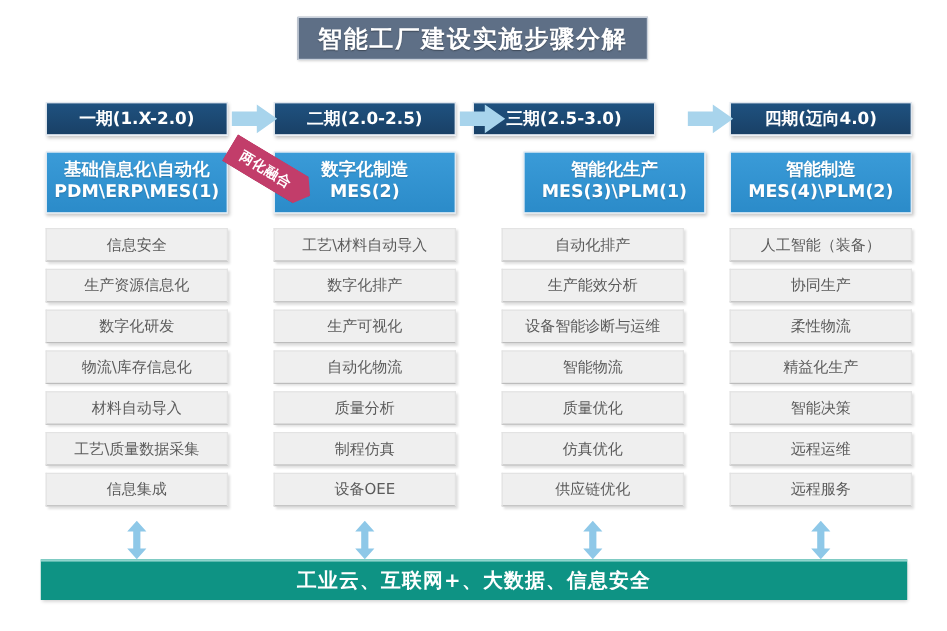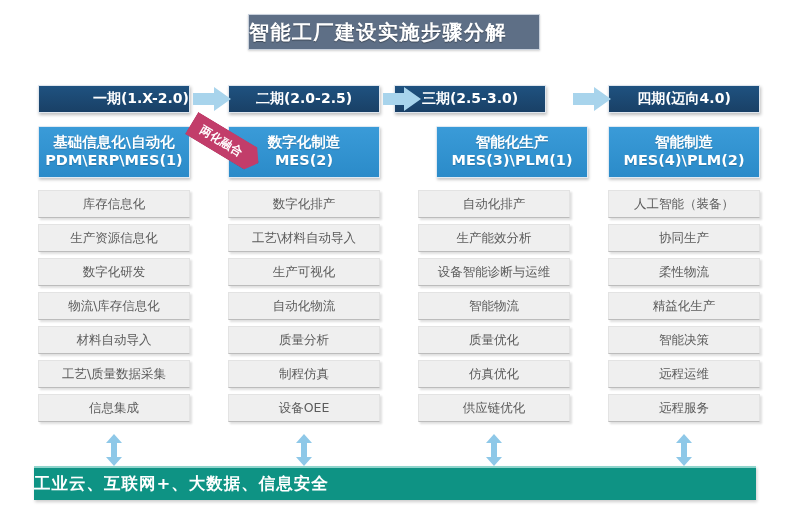--- a/index.html
+++ b/index.html
@@ -24,21 +24,21 @@
     position: absolute;
     left: 248px;
     top: 14px;
     width: 292px;
     height: 36px;
     background: #5e6f86;
     border: 1px solid #c9d1dc;
     box-shadow: 0 1px 2px rgba(0,0,0,0.18);
     display: flex;
     align-items: center;
-    justify-content: flex-start;
+    justify-content: center;
   }
   .title-text {
     color: #ffffff;
     font-size: 20px;
     font-weight: bold;
     letter-spacing: 1.5px;
     text-shadow: 0 1px 1px rgba(0,0,0,0.35);
     white-space: nowrap;
   }
 
@@ -156,40 +156,40 @@
     position: absolute;
     left: 34px;
     top: 466px;
     width: 722px;
     height: 34px;
     background: #0e9384;
     border-top: 2px solid #8fd4cc;
     box-shadow: 1px 2px 3px rgba(0,0,0,0.2);
     display: flex;
     align-items: center;
-    justify-content: flex-start;
+    justify-content: center;
   }
   .green-bar span {
     color: #ffffff;
     font-size: 16.5px;
     font-weight: bold;
     letter-spacing: 1px;
     white-space: nowrap;
   }
 </style>
 </head>
 <body>
 
 <div id="canvas">
 
   <div class="title-wrap">
     <span class="title-text">智能工厂建设实施步骤分解</span>
   </div>
 
-  <div class="phase-head" style="left:38px; top:85px; width:152px;justify-content:flex-end;">
+  <div class="phase-head" style="left:38px; top:85px; width:152px;">
     <span>一期(1.X-2.0)</span>
   </div>
   <div class="phase-head" style="left:228px; top:85px; width:152px;">
     <span>二期(2.0-2.5)</span>
   </div>
   <div class="phase-head" style="left:394px; top:85px; width:152px;">
     <span>三期(2.5-3.0)</span>
   </div>
   <div class="phase-head" style="left:608px; top:85px; width:152px;">
     <span>四期(迈向4.0)</span>
@@ -228,21 +228,21 @@
     <span class="l2">MES(4)\PLM(2)</span>
   </div>
 
   <div class="ribbon">
     <div class="rb-body"></div>
     <div class="rb-text">两化融合</div>
   </div>
 
   <div class="col-list" style="left:38px; top:190px; width:152px;">
     <div class="item">
-        <span>库存信息化</span>
+        <span>信息安全</span>
       </div>
     <div class="item">
         <span>生产资源信息化</span>
       </div>
     <div class="item">
         <span>数字化研发</span>
       </div>
     <div class="item">
         <span>物流\库存信息化</span>
       </div>
@@ -252,24 +252,24 @@
     <div class="item">
         <span>工艺\质量数据采集</span>
       </div>
     <div class="item">
         <span>信息集成</span>
       </div>
   </div>
 
   <div class="col-list" style="left:228px; top:190px; width:152px;">
     <div class="item">
+        <span>工艺\材料自动导入</span>
+      </div>
+    <div class="item">
         <span>数字化排产</span>
-      </div>
-    <div class="item">
-        <span>工艺\材料自动导入</span>
       </div>
     <div class="item">
         <span>生产可视化</span>
       </div>
     <div class="item">
         <span>自动化物流</span>
       </div>
     <div class="item">
         <span>质量分析</span>
       </div>

